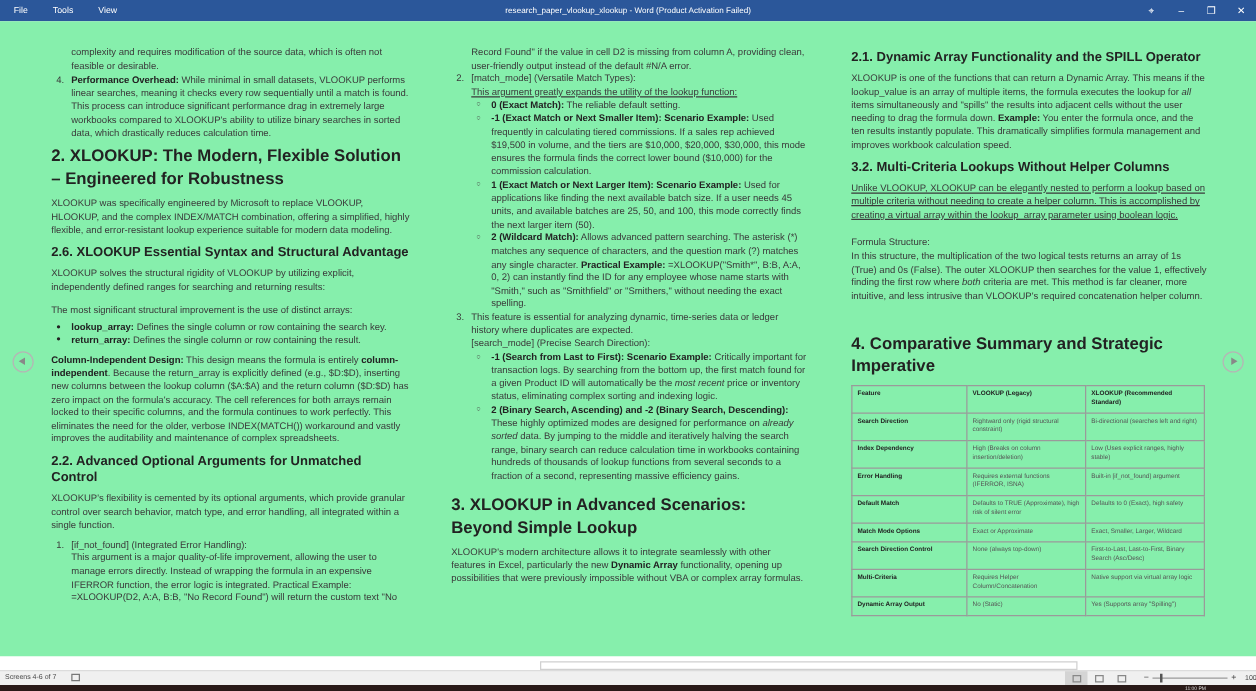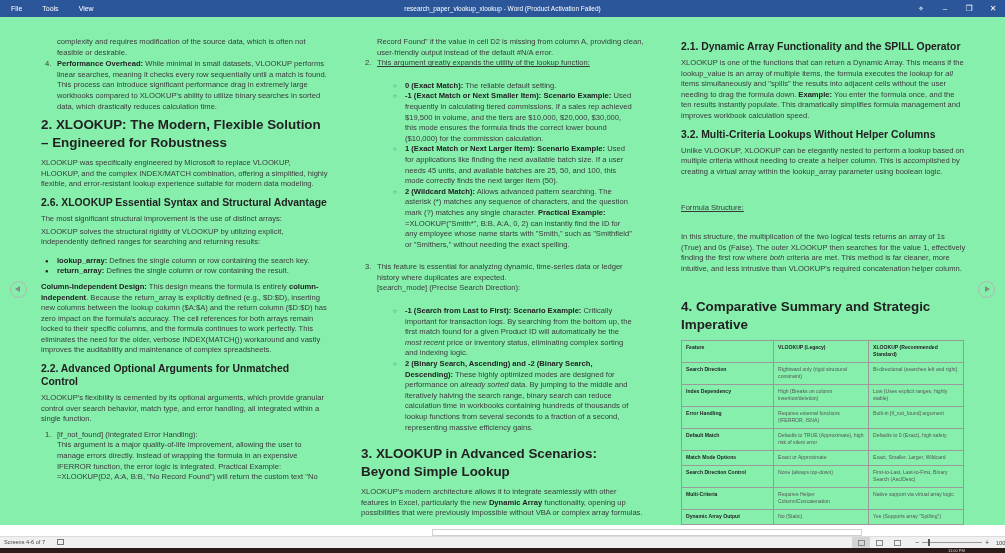--- a/index.html
+++ b/index.html
@@ -24,21 +24,21 @@
   .col b { color: #222; }
   h2 { font-size: 13.4px; line-height: 18px; color: #222; font-weight: bold; margin: 4px 0 6px 0; }
   h3 { font-size: 10.4px; line-height: 13px; color: #222; font-weight: bold; margin: 6px 0 5px 0; }
 
   ol.num { list-style: none; margin: 0 0 0 0; }
   ol.num > li { position: relative; padding-left: 16px; }
   ol.num > li .n { position: absolute; left: 4px; top: 0; }
   ul.bul { list-style: none; margin: 3px 0 5px 0; }
   ul.bul li { position: relative; padding-left: 16px; }
   ul.bul li::before { content: "\25CF"; position: absolute; left: 4px; top: 0; font-size: 6px; color: #222; }
-  ul.circ { list-style: none; margin: 12px; }
+  ul.circ { list-style: none; margin: 0; }
   ul.circ li { position: relative; padding-left: 16px; }
   ul.circ li::before { content: "\25CB"; position: absolute; left: 4px; top: 0; font-size: 6px; color: #444; }
 
   table.cmp { width: 283px; border-collapse: collapse; font-size: 5.1px; line-height: 7px; margin-top: 4px; }
   table.cmp td, table.cmp th { border: 1px solid #9a9a9a; padding: 3px 4px 4px 4px; vertical-align: top; text-align: left; color: #555; }
   table.cmp th { color: #222; font-weight: bold; }
   table.cmp td.f { color: #222; font-weight: bold; width: 32%; }
   table.cmp td.v { width: 33%; }
 
   .navbtn { position: absolute; top: 264px; width: 17px; height: 17px; border: 1.5px solid #b5b5b5; border-radius: 50%; }
@@ -90,22 +90,22 @@
         <span>complexity and requires modification of the source data, which is often not feasible or desirable.</span>
       </li>
       <li>
         <span class="n">4.</span>
         <b>Performance Overhead:</b><span> While minimal in small datasets, VLOOKUP performs linear searches, meaning it checks every row sequentially until a match is found. This process can introduce significant performance drag in extremely large workbooks compared to XLOOKUP's ability to utilize binary searches in sorted data, which drastically reduces calculation time.</span>
       </li>
     </ol>
     <h2>2. XLOOKUP: The Modern, Flexible Solution – Engineered for Robustness</h2>
     <p>XLOOKUP was specifically engineered by Microsoft to replace VLOOKUP, HLOOKUP, and the complex INDEX/MATCH combination, offering a simplified, highly flexible, and error-resistant lookup experience suitable for modern data modeling.</p>
     <h3>2.6. XLOOKUP Essential Syntax and Structural Advantage</h3>
+    <p style="margin-bottom:8px;">XLOOKUP solves the structural rigidity of VLOOKUP by utilizing explicit, independently defined ranges for searching and returning results:</p>
     <p style="margin-bottom:2px;">The most significant structural improvement is the use of distinct arrays:</p>
-    <p style="margin-bottom:8px;">XLOOKUP solves the structural rigidity of VLOOKUP by utilizing explicit, independently defined ranges for searching and returning results:</p>
     <ul class="bul">
       <li><b>lookup_array:</b><span> Defines the single column or row containing the search key.</span></li>
       <li><b>return_array:</b><span> Defines the single column or row containing the result.</span></li>
     </ul>
     <p>
       <b>Column-Independent Design:</b><span> This design means the formula is entirely </span><b>column-independent</b><span>. Because the return_array is explicitly defined (e.g., $D:$D), inserting new columns between the lookup column ($A:$A) and the return column ($D:$D) has zero impact on the formula's accuracy. The cell references for both arrays remain locked to their specific columns, and the formula continues to work perfectly. This eliminates the need for the older, verbose INDEX(MATCH()) workaround and vastly improves the auditability and maintenance of complex spreadsheets.</span>
     </p>
     <h3>2.2. Advanced Optional Arguments for Unmatched Control</h3>
     <p>XLOOKUP's flexibility is cemented by its optional arguments, which provide granular control over search behavior, match type, and error handling, all integrated within a single function.</p>
     <ol class="num">
@@ -117,20 +117,21 @@
     </ol>
   </div>
 
   <div class="col col2">
     <ol class="num">
       <li>
         <span>Record Found" if the value in cell D2 is missing from column A, providing clean, user-friendly output instead of the default #N/A error.</span>
       </li>
       <li>
         <span class="n">2.</span>
+        <div>[match_mode] (Versatile Match Types):</div>
         <div style="margin-left:-16px;padding-left:16px;text-decoration:underline;">This argument greatly expands the utility of the lookup function:</div>
         <ul class="circ">
           <li><b>0 (Exact Match):</b><span> The reliable default setting.</span></li>
           <li><b>-1 (Exact Match or Next Smaller Item): Scenario Example:</b><span> Used frequently in calculating tiered commissions. If a sales rep achieved $19,500 in volume, and the tiers are $10,000, $20,000, $30,000, this mode ensures the formula finds the correct lower bound ($10,000) for the commission calculation.</span></li>
           <li><b>1 (Exact Match or Next Larger Item): Scenario Example:</b><span> Used for applications like finding the next available batch size. If a user needs 45 units, and available batches are 25, 50, and 100, this mode correctly finds the next larger item (50).</span></li>
           <li><b>2 (Wildcard Match):</b><span> Allows advanced pattern searching. The asterisk (*) matches any sequence of characters, and the question mark (?) matches any single character. </span><b>Practical Example:</b><span> =XLOOKUP("Smith*", B:B, A:A, 0, 2) can instantly find the ID for any employee whose name starts with "Smith," such as "Smithfield" or "Smithers," without needing the exact spelling.</span></li>
         </ul>
       </li>
       <li>
         <span class="n">3.</span>
@@ -147,22 +148,22 @@
       <span>XLOOKUP's modern architecture allows it to integrate seamlessly with other features in Excel, particularly the new </span><b>Dynamic Array</b><span> functionality, opening up possibilities that were previously impossible without VBA or complex array formulas.</span>
     </p>
   </div>
 
   <div class="col col3">
     <h3 style="margin-top:3px;">2.1. Dynamic Array Functionality and the SPILL Operator</h3>
     <p>
       <span>XLOOKUP is one of the functions that can return a Dynamic Array. This means if the lookup_value is an array of multiple items, the formula executes the lookup for </span><i>all</i><span> items simultaneously and "spills" the results into adjacent cells without the user needing to drag the formula down. </span><b>Example:</b><span> You enter the formula once, and the ten results instantly populate. This dramatically simplifies formula management and improves workbook calculation speed.</span>
     </p>
     <h3>3.2. Multi-Criteria Lookups Without Helper Columns</h3>
-    <p style="margin-bottom:26px;">Unlike VLOOKUP, XLOOKUP can be elegantly nested to perform a lookup based on multiple criteria without needing to create a helper column. This is accomplished by creating a virtual array within the lookup_array parameter using boolean logic.</p>
-    <p style="margin-bottom:18px;text-decoration:underline;">Formula Structure:</p>
+    <p style="margin-bottom:12px;text-decoration:underline;">Unlike VLOOKUP, XLOOKUP can be elegantly nested to perform a lookup based on multiple criteria without needing to create a helper column. This is accomplished by creating a virtual array within the lookup_array parameter using boolean logic.</p>
+    <p style="margin-bottom:0;">Formula Structure:</p>
     <p>
       <span>In this structure, the multiplication of the two logical tests returns an array of 1s (True) and 0s (False). The outer XLOOKUP then searches for the value 1, effectively finding the first row where </span><i>both</i><span> criteria are met. This method is far cleaner, more intuitive, and less intrusive than VLOOKUP's required concatenation helper column.</span>
     </p>
     <h2 style="margin-top:24px;">4. Comparative Summary and Strategic Imperative</h2>
     <table class="cmp">
       <thead>
         <tr>
           <th>Feature</th>
           <th>VLOOKUP (Legacy)</th>
           <th>XLOOKUP (Recommended Standard)</th>

